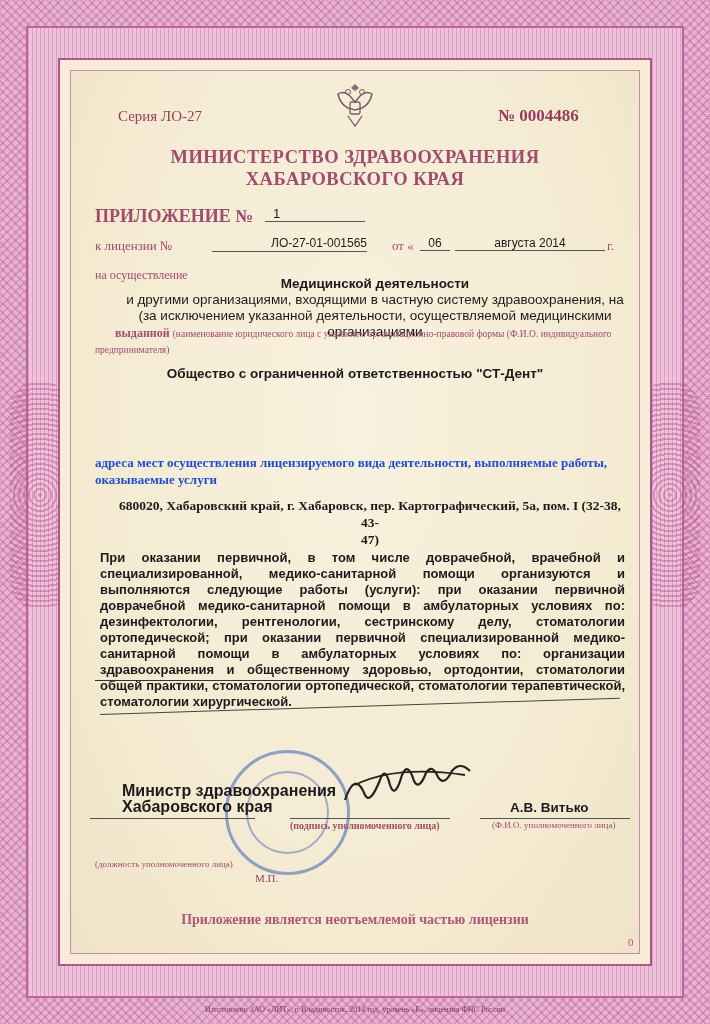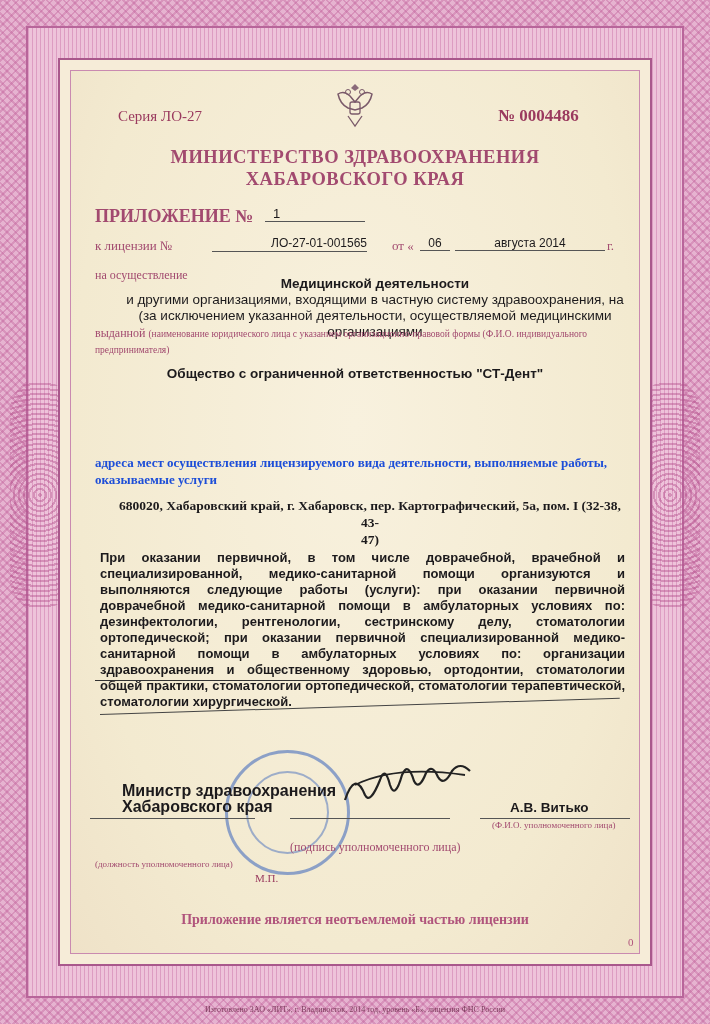--- a/index.html
+++ b/index.html
@@ -59,39 +59,39 @@
   .lic-num { left: 212px; top: 236px; width: 155px; border-bottom: 1px solid #555; font-size: 12px; text-align: right; padding-bottom: 1px; }
   .ot { left: 392px; top: 238px; font-size: 13px; color: #a24a6f; }
   .day { left: 420px; top: 236px; width: 30px; border-bottom: 1px solid #555; font-size: 12px; text-align: center; }
   .month { left: 455px; top: 236px; width: 150px; border-bottom: 1px solid #555; font-size: 12px; text-align: center; }
   .g { left: 607px; top: 238px; font-size: 13px; color: #a24a6f; }
 
   .na-label { left: 95px; top: 268px; font-size: 12px; color: #a24a6f; }
   .activity { left: 100px; right: 60px; top: 276px; text-align: center; font-size: 13.5px; line-height: 16px; }
   .activity .bold { font-weight: bold; }
   .issued { left: 95px; top: 326px; font-size: 12px; color: #a24a6f; line-height: 15px; width: 560px; }
-  .issued .b { font-weight: normal; }
+  .issued .b { font-weight: bold; margin-left: 20px; }
   .issued .small { font-size: 9.5px; }
 
   .company { left: 0; right: 0; top: 366px; text-align: center; font-size: 13.5px; font-weight: bold; }
 
   .addr-label { left: 95px; top: 454px; font-size: 13px; font-weight: bold; color: #1d4ed8; line-height: 17px; width: 530px; }
   .addr-value { left: 110px; right: 80px; top: 497px; text-align: center; font-size: 13.5px; font-weight: bold; line-height: 17px; font-family: Liberation Serif, serif; }
 
   .services { left: 100px; top: 550px; width: 525px; font-size: 13px; font-weight: bold; line-height: 16px; text-align: justify; }
   .services-line { left: 95px; top: 680px; width: 520px; border-top: 1px solid #333; }
   .slash-line { left: 100px; top: 714px; width: 520px; border-top: 1px solid #444; transform: rotate(-1.8deg); transform-origin: left; }
 
   .sign-title { left: 88px; top: 783px; font-size: 16px; font-weight: bold; line-height: 16px; margin-left: 34px; }
   .sign-name { left: 510px; top: 800px; font-size: 13.5px; font-weight: bold; }
   .sign-rule1 { left: 90px; top: 818px; width: 165px; border-top: 1px solid #555; }
   .sign-rule2 { left: 290px; top: 818px; width: 160px; border-top: 1px solid #555; }
   .sign-rule3 { left: 480px; top: 818px; width: 150px; border-top: 1px solid #555; }
   .cap1 { left: 95px; top: 859px; font-size: 9px; color: #a24a6f; }
-  .cap2 { left: 290px; top: 840px; font-size: 12px; color: #a24a6f; }
+  .cap2 { left: 290px; top: 820px; font-size: 10px; color: #a24a6f; font-weight: bold; }
   .cap3 { left: 492px; top: 820px; font-size: 9px; color: #a24a6f; }
 
   .signature { left: 335px; top: 760px; width: 160px; height: 55px; }
   .stamp { left: 225px; top: 750px; width: 125px; height: 125px; border: 3px solid rgba(70,110,190,0.6); border-radius: 50%; }
   .stamp::after { content: ""; position: absolute; inset: 18px; border: 2px solid rgba(70,110,190,0.5); border-radius: 50%; }
   .mp { left: 255px; top: 872px; font-size: 11px; color: #9a3a5e; }
 
   .footer-note { left: 0; right: 0; top: 912px; text-align: center; font-size: 14px; font-weight: bold; color: #b0547c; }
   .page-mark { left: 628px; top: 936px; font-size: 11px; color: #b0547c; }
   .printer { left: 0; right: 0; top: 1005px; text-align: center; font-size: 8px; color: #7a3a5a; }

